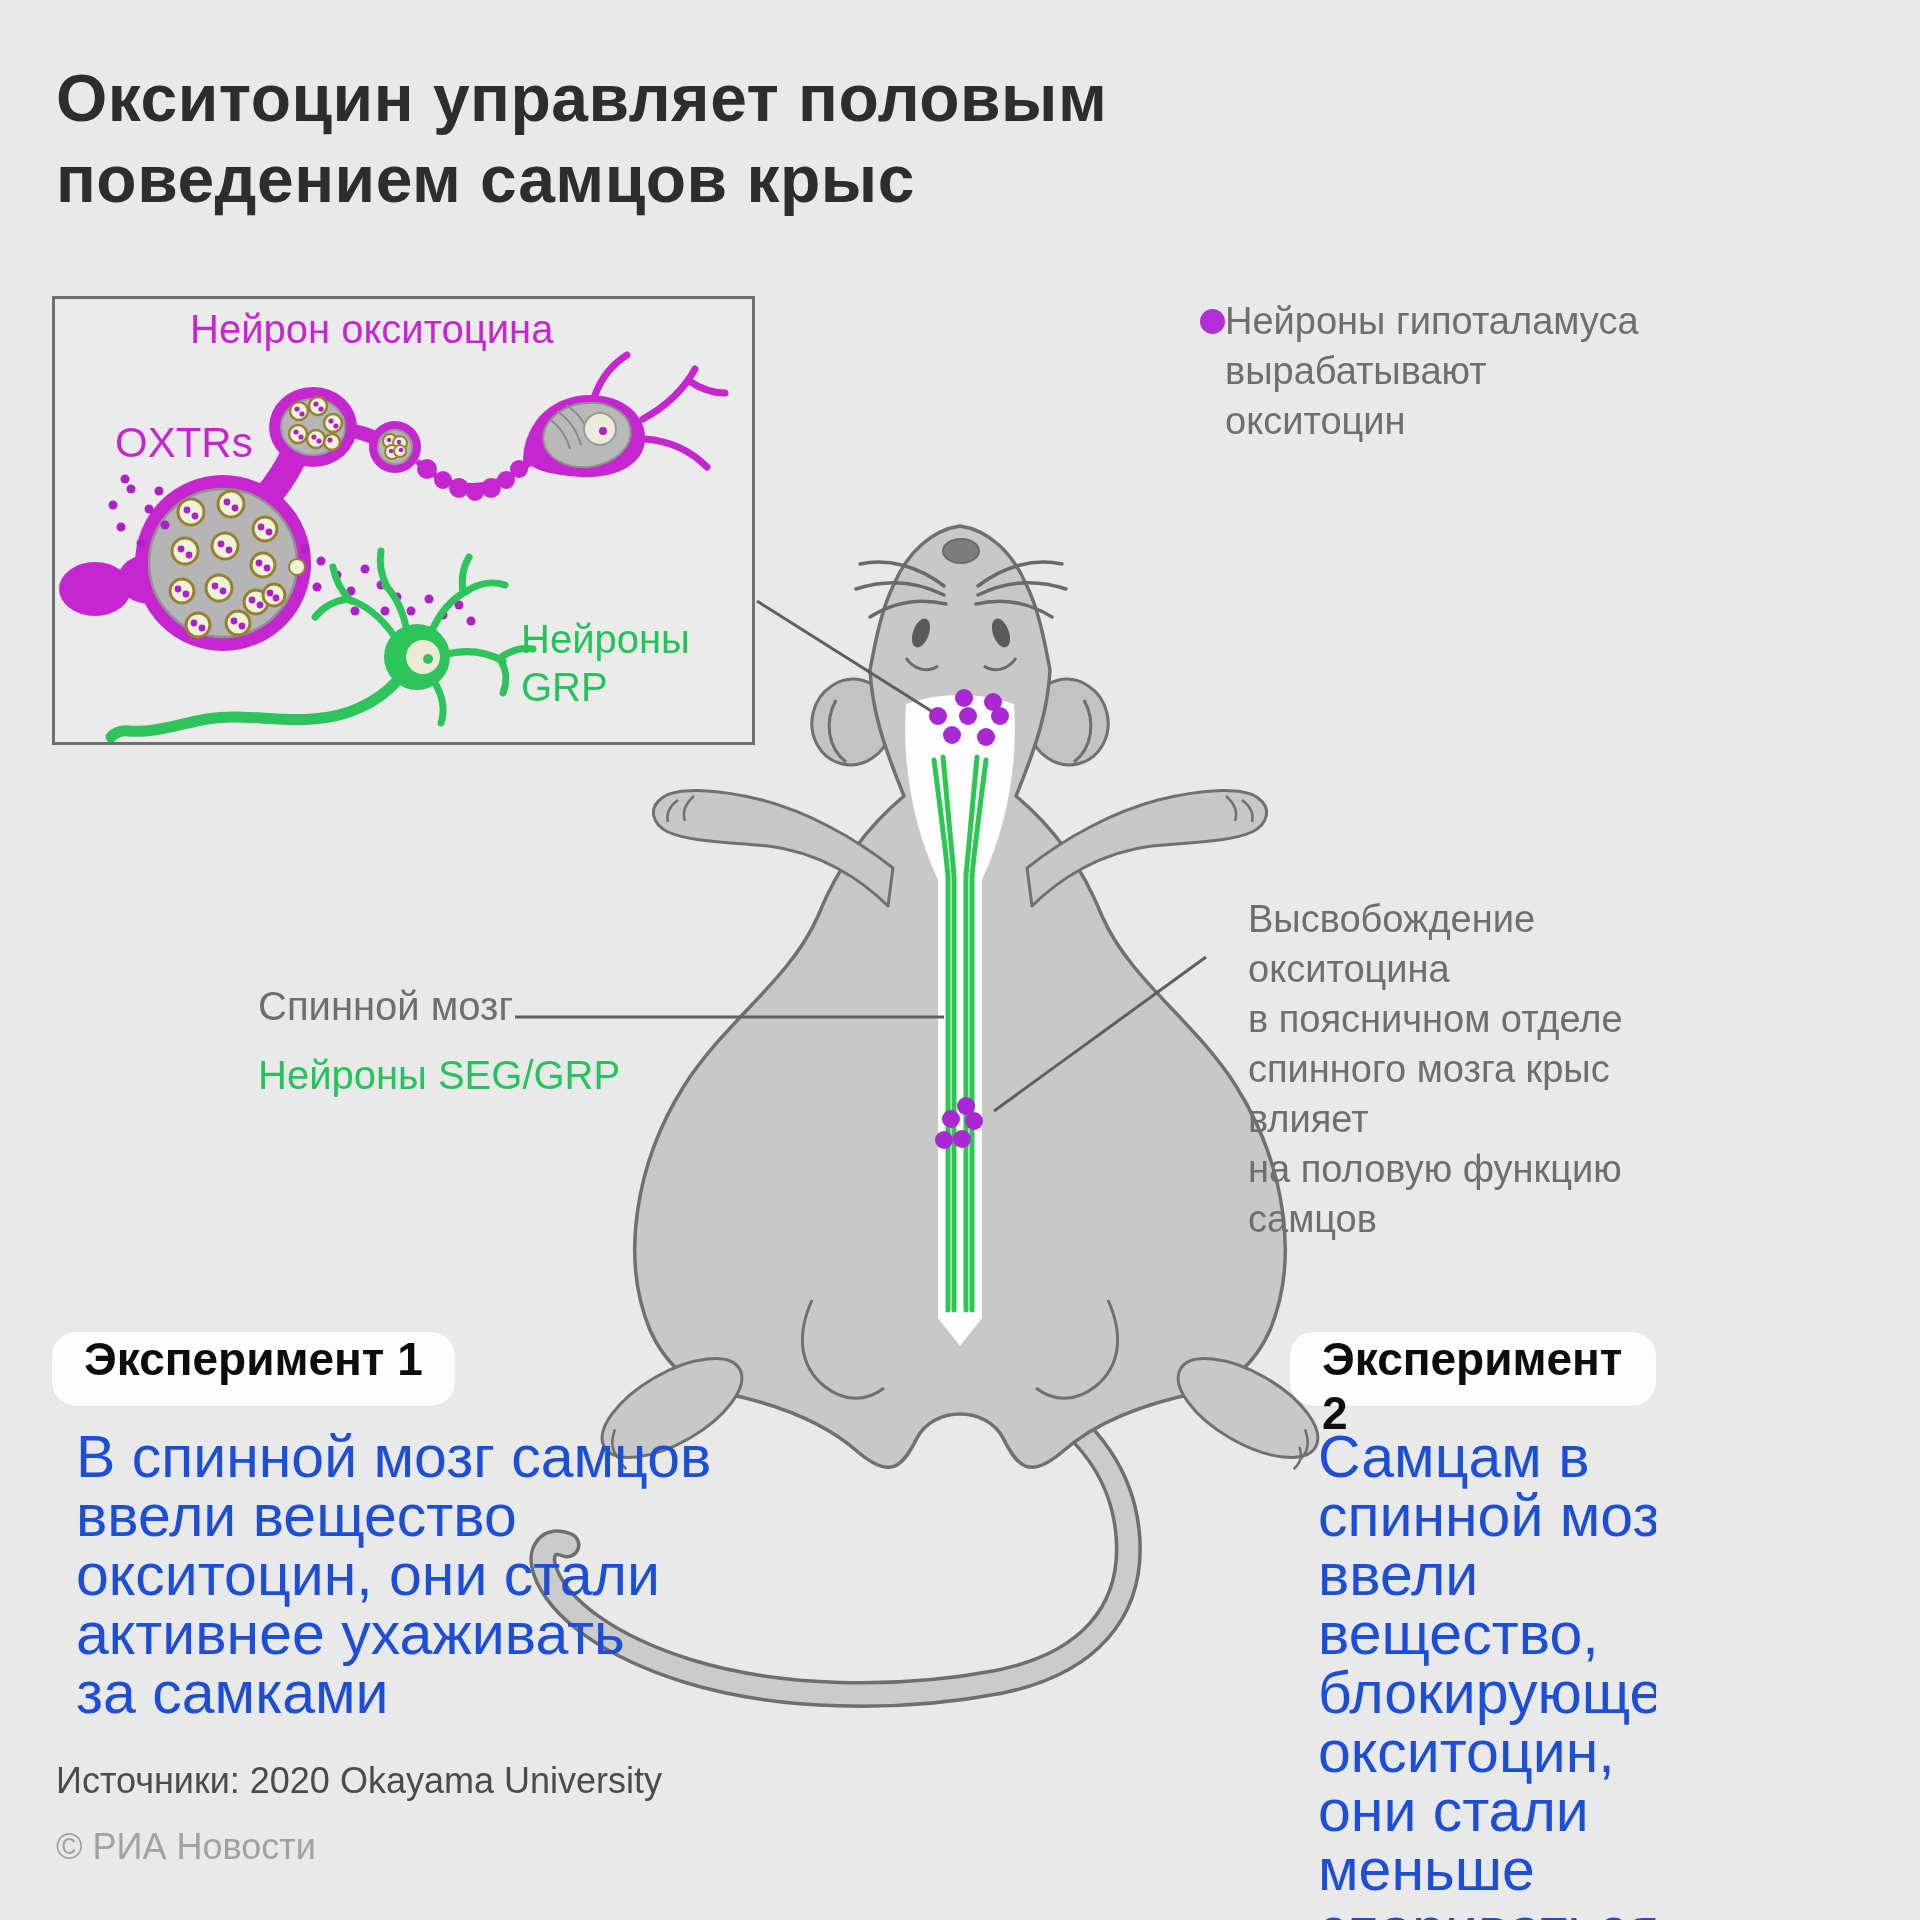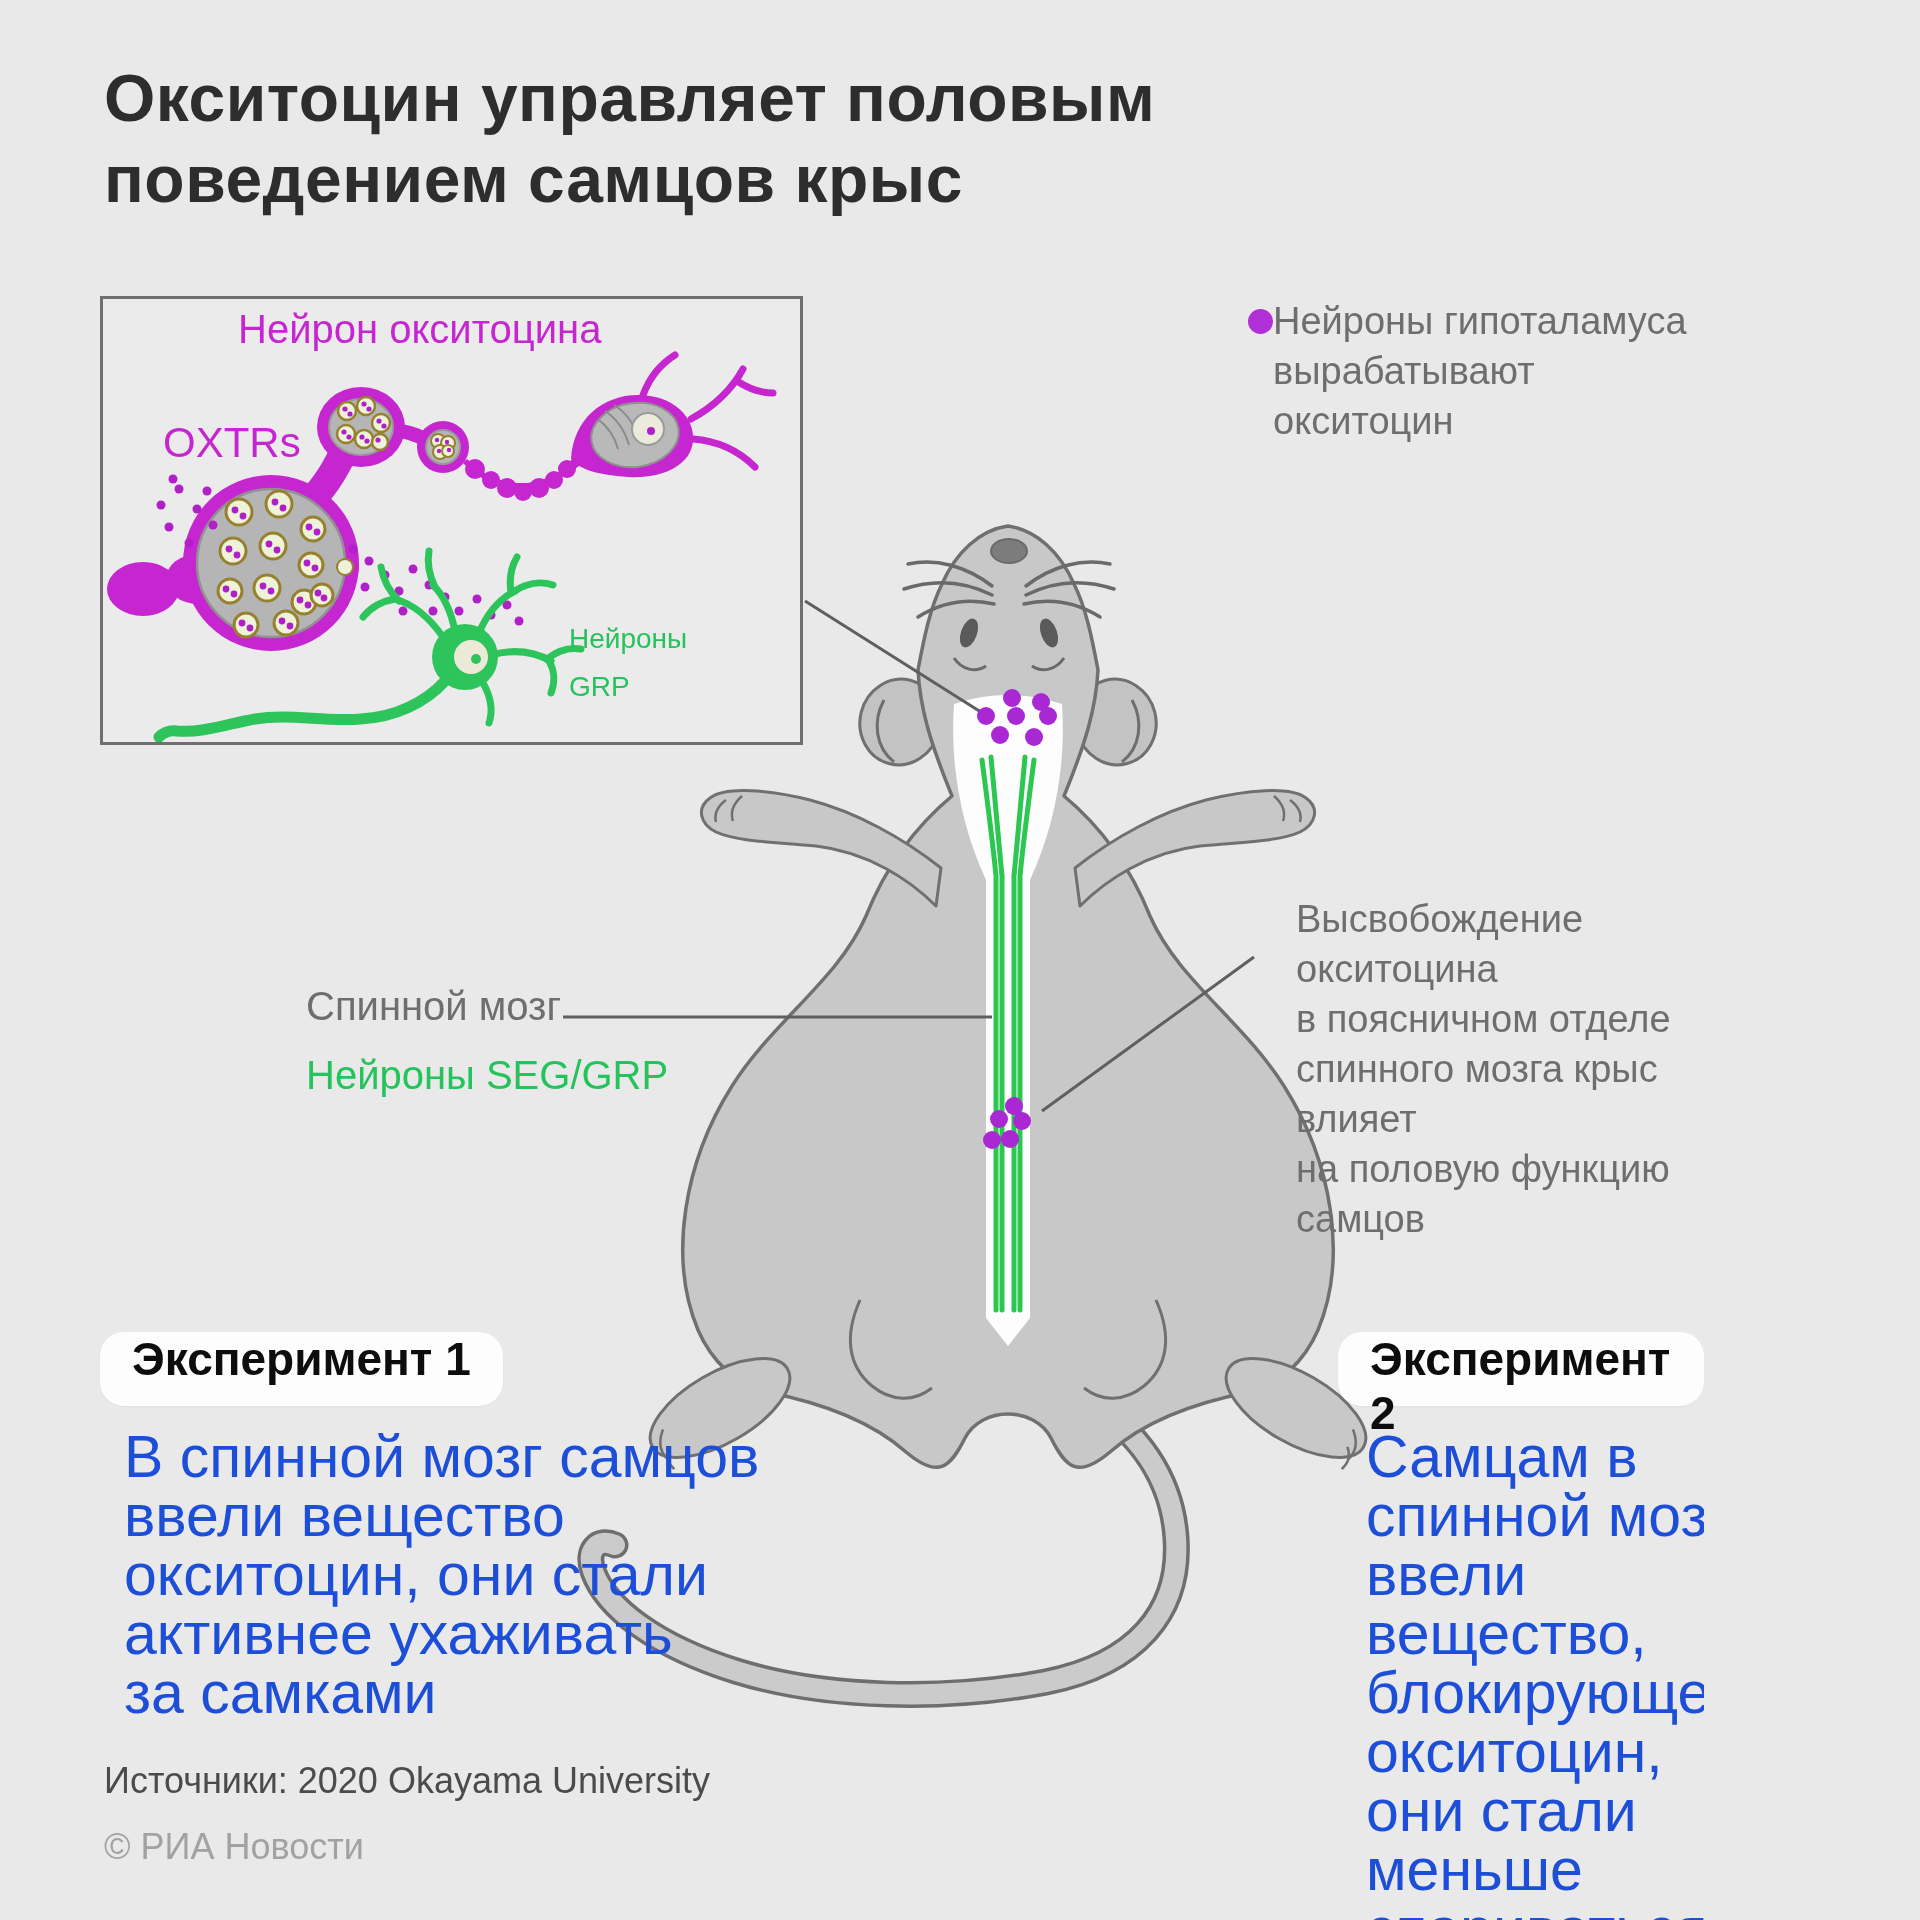--- a/index.html
+++ b/index.html
@@ -1,24 +1,24 @@
 <!DOCTYPE html>
 <html lang="ru"><head>
 <meta charset="utf-8">
 <style>
   html,body{margin:0;padding:0;}
   body{font-family:"Liberation Sans","DejaVu Sans",sans-serif;background:#e9e9e9;}
-  .stage{position:relative;width:1656px;height:1920px;background:#e9e9e9;overflow:hidden;margin-left:48px;}
+  .stage{position:relative;width:1656px;height:1920px;background:#e9e9e9;overflow:hidden;}
   .abs{position:absolute;}
   .title{left:56px;top:58px;font-size:66px;line-height:81px;font-weight:700;color:#2d2d2d;letter-spacing:.5px;}
   .preline{white-space:pre-line;}
   .inset{left:52px;top:296px;width:703px;height:449px;border:3px solid #6f6f6f;box-sizing:border-box;background:#ebebeb;}
   .inset-title{left:135px;top:8px;font-size:40px;color:#c626cf;}
   .inset-oxtrs{left:60px;top:120px;font-size:42px;color:#c626cf;}
-  .inset-grp{left:466px;top:316px;font-size:28px;line-height:48px;color:#24c35b;}
+  .inset-grp{left:466px;top:316px;font-size:40px;line-height:48px;color:#24c35b;}
   .legend-item{display:flex;align-items:flex-start;}
   .legend-dot{width:25px;height:25px;border-radius:50%;flex:0 0 auto;margin-top:13px;}
   .dot-purple{background:#b02fd6;}
   .dot-green{background:#1dc558;}
   .legend-text{font-size:38px;line-height:50px;color:#6e6e6e;}
   .legend-1{left:1200px;top:296px;}
   .legend-2{left:1200px;top:430px;}
   .spinal{left:258px;top:984px;}
   .spinal-1{font-size:40px;color:#6e6e6e;}
   .spinal-2{font-size:40px;color:#24c35b;margin-top:24px;}

